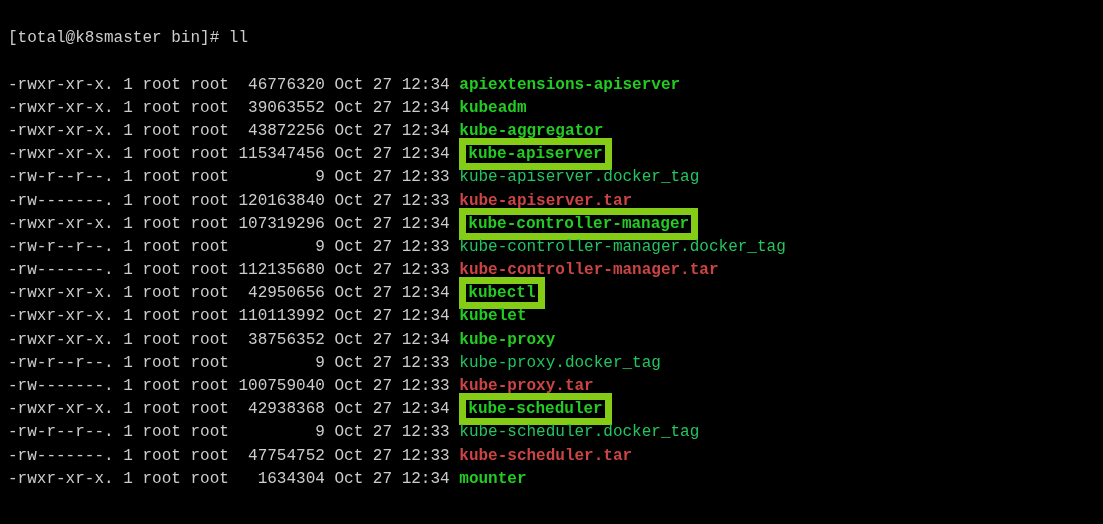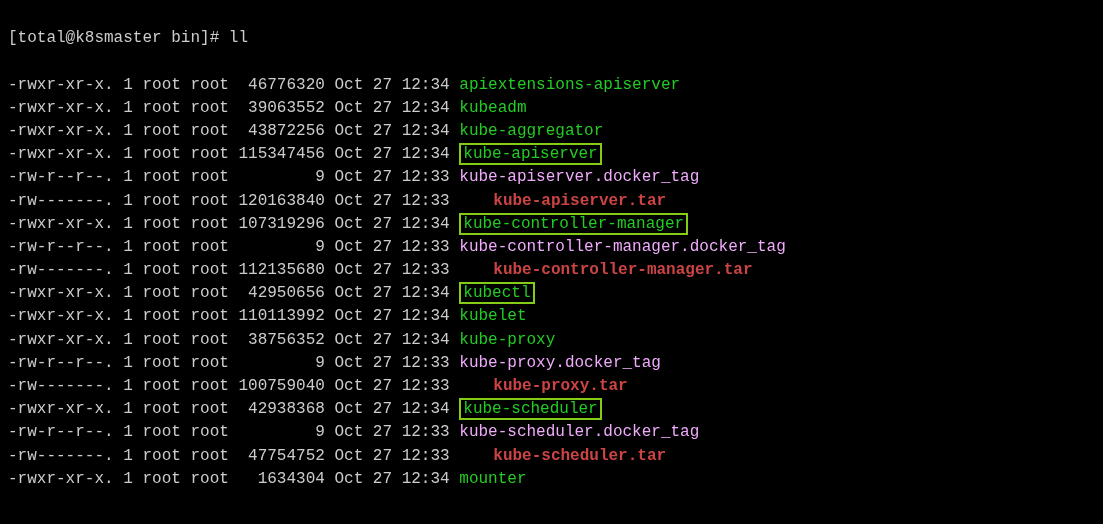--- a/index.html
+++ b/index.html
@@ -13,24 +13,24 @@
     width: 1103px;
     height: 524px;
     overflow: hidden;
   }
   .terminal {
     padding: 4px 8px;
     white-space: pre;
     position: relative;
   }
   .prompt-host { color: #ccc; }
-  .exec { color: #22cc22; font-weight: normal; }
-  .tar  { color: #cc4444; font-weight: bold; margin-left: 34px; }
-  .plain { color: #f0abfc; }
-  .redbox { border: 2px solid #84cc16; padding: 0 2px; }
+  .exec { color: #22cc22; font-weight: bold; }
+  .tar  { color: #cc4444; font-weight: bold; }
+  .plain { color: #22c55e; }
+  .redbox { border: 7px solid #84cc16; padding: 0 2px; }
   .row span { display: inline; }
 </style>
 </head>
 <body>
 
 <div class="terminal">
 <div class="row"><span class="prompt-host">[total@k8smaster bin]# </span><span>ll</span></div>
 <div id="rows-container"><div class="row"><span>-rwxr-xr-x. 1 root root  46776320 Oct 27 12:34 </span><span class="exec">apiextensions-apiserver</span></div><div class="row"><span>-rwxr-xr-x. 1 root root  39063552 Oct 27 12:34 </span><span class="exec">kubeadm</span></div><div class="row"><span>-rwxr-xr-x. 1 root root  43872256 Oct 27 12:34 </span><span class="exec">kube-aggregator</span></div><div class="row"><span>-rwxr-xr-x. 1 root root 115347456 Oct 27 12:34 </span><span class="exec redbox">kube-apiserver</span></div><div class="row"><span>-rw-r--r--. 1 root root         9 Oct 27 12:33 </span><span class="plain">kube-apiserver.docker_tag</span></div><div class="row"><span>-rw-------. 1 root root 120163840 Oct 27 12:33 </span><span class="tar">kube-apiserver.tar</span></div><div class="row"><span>-rwxr-xr-x. 1 root root 107319296 Oct 27 12:34 </span><span class="exec redbox">kube-controller-manager</span></div><div class="row"><span>-rw-r--r--. 1 root root         9 Oct 27 12:33 </span><span class="plain">kube-controller-manager.docker_tag</span></div><div class="row"><span>-rw-------. 1 root root 112135680 Oct 27 12:33 </span><span class="tar">kube-controller-manager.tar</span></div><div class="row"><span>-rwxr-xr-x. 1 root root  42950656 Oct 27 12:34 </span><span class="exec redbox">kubectl</span></div><div class="row"><span>-rwxr-xr-x. 1 root root 110113992 Oct 27 12:34 </span><span class="exec">kubelet</span></div><div class="row"><span>-rwxr-xr-x. 1 root root  38756352 Oct 27 12:34 </span><span class="exec">kube-proxy</span></div><div class="row"><span>-rw-r--r--. 1 root root         9 Oct 27 12:33 </span><span class="plain">kube-proxy.docker_tag</span></div><div class="row"><span>-rw-------. 1 root root 100759040 Oct 27 12:33 </span><span class="tar">kube-proxy.tar</span></div><div class="row"><span>-rwxr-xr-x. 1 root root  42938368 Oct 27 12:34 </span><span class="exec redbox">kube-scheduler</span></div><div class="row"><span>-rw-r--r--. 1 root root         9 Oct 27 12:33 </span><span class="plain">kube-scheduler.docker_tag</span></div><div class="row"><span>-rw-------. 1 root root  47754752 Oct 27 12:33 </span><span class="tar">kube-scheduler.tar</span></div><div class="row"><span>-rwxr-xr-x. 1 root root   1634304 Oct 27 12:34 </span><span class="exec">mounter</span></div></div>
 
 

